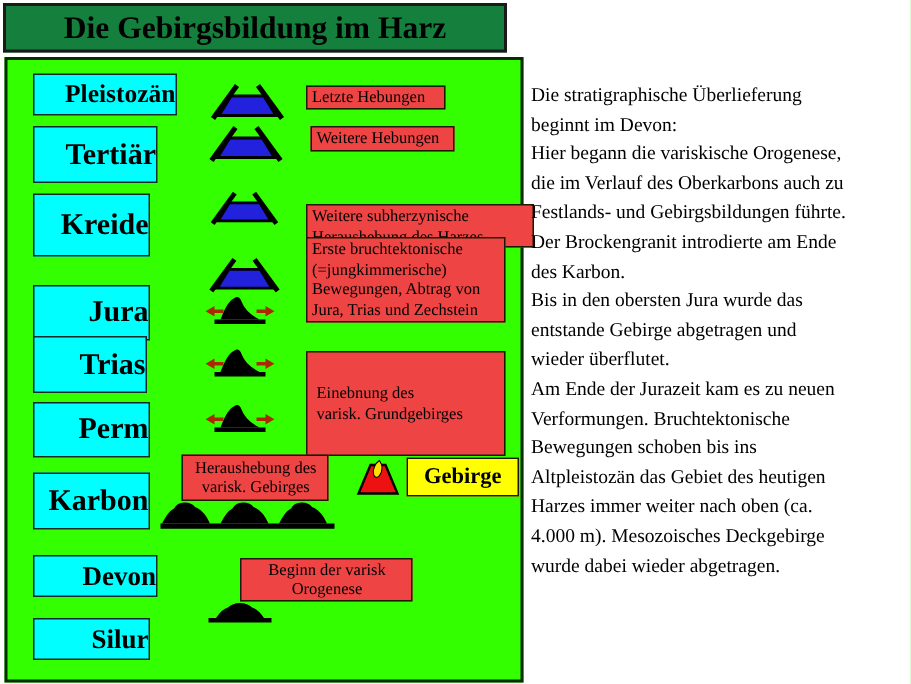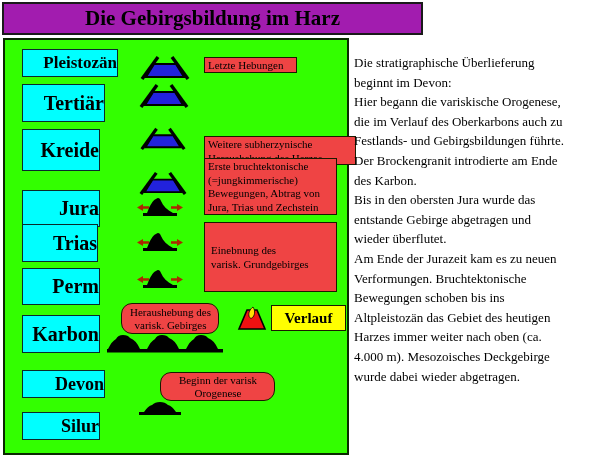--- a/index.html
+++ b/index.html
@@ -1,41 +1,41 @@
 <!DOCTYPE html>
 <html><head>
 <meta charset="utf-8">
 <style>
   html,body{margin:0;padding:0;background:#fff;}
   .stage{
     position:relative;width:607px;height:456px;background:#ffffff;
     font-family:"Liberation Serif","DejaVu Serif",serif;overflow:hidden;
   }
   .title-box{
-    position:absolute;left:2px;top:2px;width:421px;height:33px;
-    background:#a21caf;border:2px solid #1a1a1a;box-sizing:border-box;
+    position:absolute;left:2px;top:2px;width:336px;height:33px;
+    background:#15803d;border:2px solid #1a1a1a;box-sizing:border-box;
     display:flex;align-items:center;justify-content:center;
     font-size:21px;font-weight:bold;color:#000;
   }
   .panel{
     position:absolute;left:3px;top:38px;width:346px;height:417px;
     background:#33ff00;border:2px solid #0a2a00;box-sizing:border-box;
   }
   .era{
     position:absolute;background:#00ffff;border:1.5px solid #0a2a2a;
     box-sizing:border-box;display:flex;align-items:center;justify-content:flex-end;
     font-weight:bold;color:#000;
   }
   .olabel{
     position:absolute;background:#ef4444;border:1px solid #1a1a00;
     box-sizing:border-box;font-size:11px;line-height:13.5px;color:#000;
     white-space:pre;overflow:hidden;padding:1px 2px 0 3px;
   }
-  .olabel.center{display:flex;align-items:center;justify-content:center;text-align:center;border-radius:11px;}
-  .olabel.vcenter{display:flex;align-items:center;text-align:left;padding-left:6px;}
+  .olabel.center{display:flex;align-items:center;justify-content:center;text-align:center;}
+  .olabel.vcenter{display:flex;align-items:center;text-align:left;padding-left:6px;margin-top:12px;}
   .brocken-box{
     position:absolute;left:271px;top:305px;width:75px;height:26px;
     background:#ffff00;border:1.5px solid #1a1a00;box-sizing:border-box;
     display:flex;align-items:center;justify-content:center;
     font-size:15px;font-weight:bold;color:#000;
   }
   .icon{position:absolute;}
   .side-text{
     position:absolute;left:354px;top:53px;width:252px;
     font-size:13px;line-height:19.6px;color:#000;white-space:pre;
@@ -114,39 +114,40 @@
     <polygon points="47,13.5 41,10 41,12.3 35,12.3 35,14.7 41,14.7 41,17" fill="#aa2a00"></polygon>
   </svg>
   <svg class="icon" style="left:136px;top:265px;" width="48" height="26" viewBox="0 0 48 24">
     <rect x="7" y="19" width="34" height="3" fill="#000"></rect>
     <path d="M11,19 C14,11 17,6 20,5 C22,3 24,4 25,7 C27,12 31,16 37,19 Z" fill="#000"></path>
     <polygon points="1,13.5 7,10 7,12.3 13,12.3 13,14.7 7,14.7 7,17" fill="#aa2a00"></polygon>
     <polygon points="47,13.5 41,10 41,12.3 35,12.3 35,14.7 41,14.7 41,17" fill="#aa2a00"></polygon>
   </svg>
 
   <div class="olabel" style="left:204px;top:57px;width:93px;height:16px;">Letzte Hebungen</div>
+  <div class="olabel" style="left:207px;top:84px;width:96px;height:17px;">Weitere Hebungen</div>
   <div class="olabel" style="left:204px;top:136px;width:152px;height:29px;">Weitere subherzynische
 Heraushebung des Harzes</div>
   <div class="olabel" style="left:204px;top:158px;width:133px;height:57px;">Erste bruchtektonische
 (=jungkimmerische)
 Bewegungen, Abtrag von
 Jura, Trias und Zechstein</div>
   <div class="olabel vcenter" style="left:204px;top:222px;width:133px;height:70px;">Einebnung des
 varisk. Grundgebirges</div>
   <div class="olabel center" style="left:121px;top:303px;width:98px;height:31px;">Heraushebung des
 varisk. Gebirges</div>
   <div class="olabel center" style="left:120px;top:372px;width:115px;height:29px;margin-left:40px;">Beginn der varisk
 Orogenese</div>
 
   <svg class="icon" style="left:237px;top:305px;" width="30" height="26" viewBox="0 0 30 26">
     <polygon points="2,24 28,24 20,5 10,5" fill="#ee1111" stroke="#000" stroke-width="1.6"></polygon>
     <path d="M16,2 C18,5 18.3,9 16,12 C14.7,14 12.5,13.5 12,11 C11.2,8 13,4 16,2 Z" fill="#ffe000" stroke="#000" stroke-width="0.8"></path>
   </svg>
   <div class="brocken-box">
-    <span>Verlauf</span>
+    <span>Gebirge</span>
   </div>
 
   <svg class="icon" style="left:106px;top:331px;" width="118" height="22" viewBox="0 0 118 22">
     <rect x="1" y="18" width="116" height="3.5" fill="#000"></rect>
     <path d="M2,18 Q6,10 10,8 Q12,4 17,4 Q22,4 24,7 Q30,9 34,18 Z" fill="#000"></path>
     <path d="M41,18 Q45,10 49,8 Q51,4 56,4 Q61,4 63,7 Q69,9 73,18 Z" fill="#000"></path>
     <path d="M80,18 Q84,10 88,8 Q90,4 95,4 Q100,4 102,7 Q108,9 112,18 Z" fill="#000"></path>
   </svg>
 
   <svg class="icon" style="left:138px;top:401px;" width="44" height="15" viewBox="0 0 44 15">

